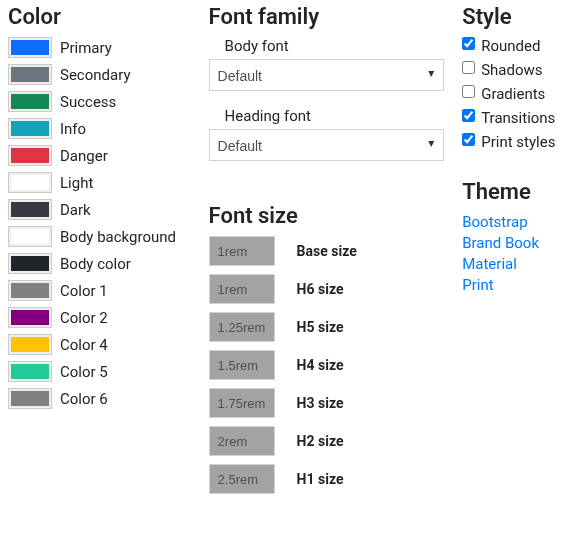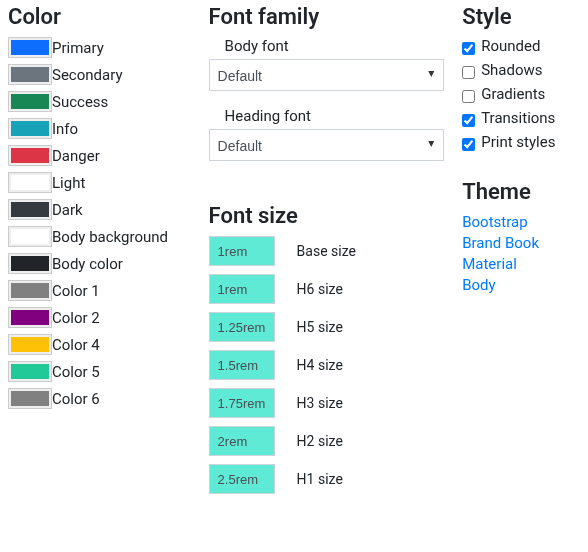--- a/index.html
+++ b/index.html
@@ -19,21 +19,21 @@
 .col3 { width: 120px; }
 h2 {
   font-size: 22px;
   font-weight: 600;
   margin-bottom: 8px;
   color: #212529;
 }
 .color-row {
   display: flex;
   align-items: center;
-  gap: 0;
+  gap: 8px;
   margin-bottom: 6px;
   text-align: center;
 }
 .swatch {
   width: 44px;
   height: 21px;
   border: 1px solid #ccc;
   background: #eee;
   padding: 2px;
   display: inline-block;
@@ -74,26 +74,26 @@
   gap: 22px;
   margin-bottom: 8px;
 }
 .size-input {
   width: 66px;
   height: 30px;
   border: 1px solid #ced4da;
   font-size: 13px;
   color: #495057;
   padding: 0 8px;
-  background: #5eead4;
-}
-.size-label { font-size: 14px; color: #212529; }
+  background: #a3a3a3;
+}
+.size-label { font-size: 14px; color: #212529; font-weight: bold; }
 .check-row {
   display: flex;
-  align-items: flex-end;
+  align-items: flex-start;
   gap: 6px;
   margin-bottom: 6px;
   font-size: 15px;
 }
 .check-row input { width: 13px; height: 13px; }
 .theme-link {
   color: #007bff;
   font-size: 15px;
   text-decoration: none;
   display: block;
@@ -270,16 +270,16 @@
           <input type="checkbox" checked="" style="">
           <span>Print styles</span>
         </label>
       </div>
 
     <h2 class="section-gap">Theme</h2>
     <div id="theme-list">
         <a class="theme-link">Bootstrap</a>
         <a class="theme-link">Brand Book</a>
         <a class="theme-link">Material</a>
-        <a class="theme-link">Body</a>
+        <a class="theme-link">Print</a>
       </div>
   </div>
 </div>
 
 </body></html>

